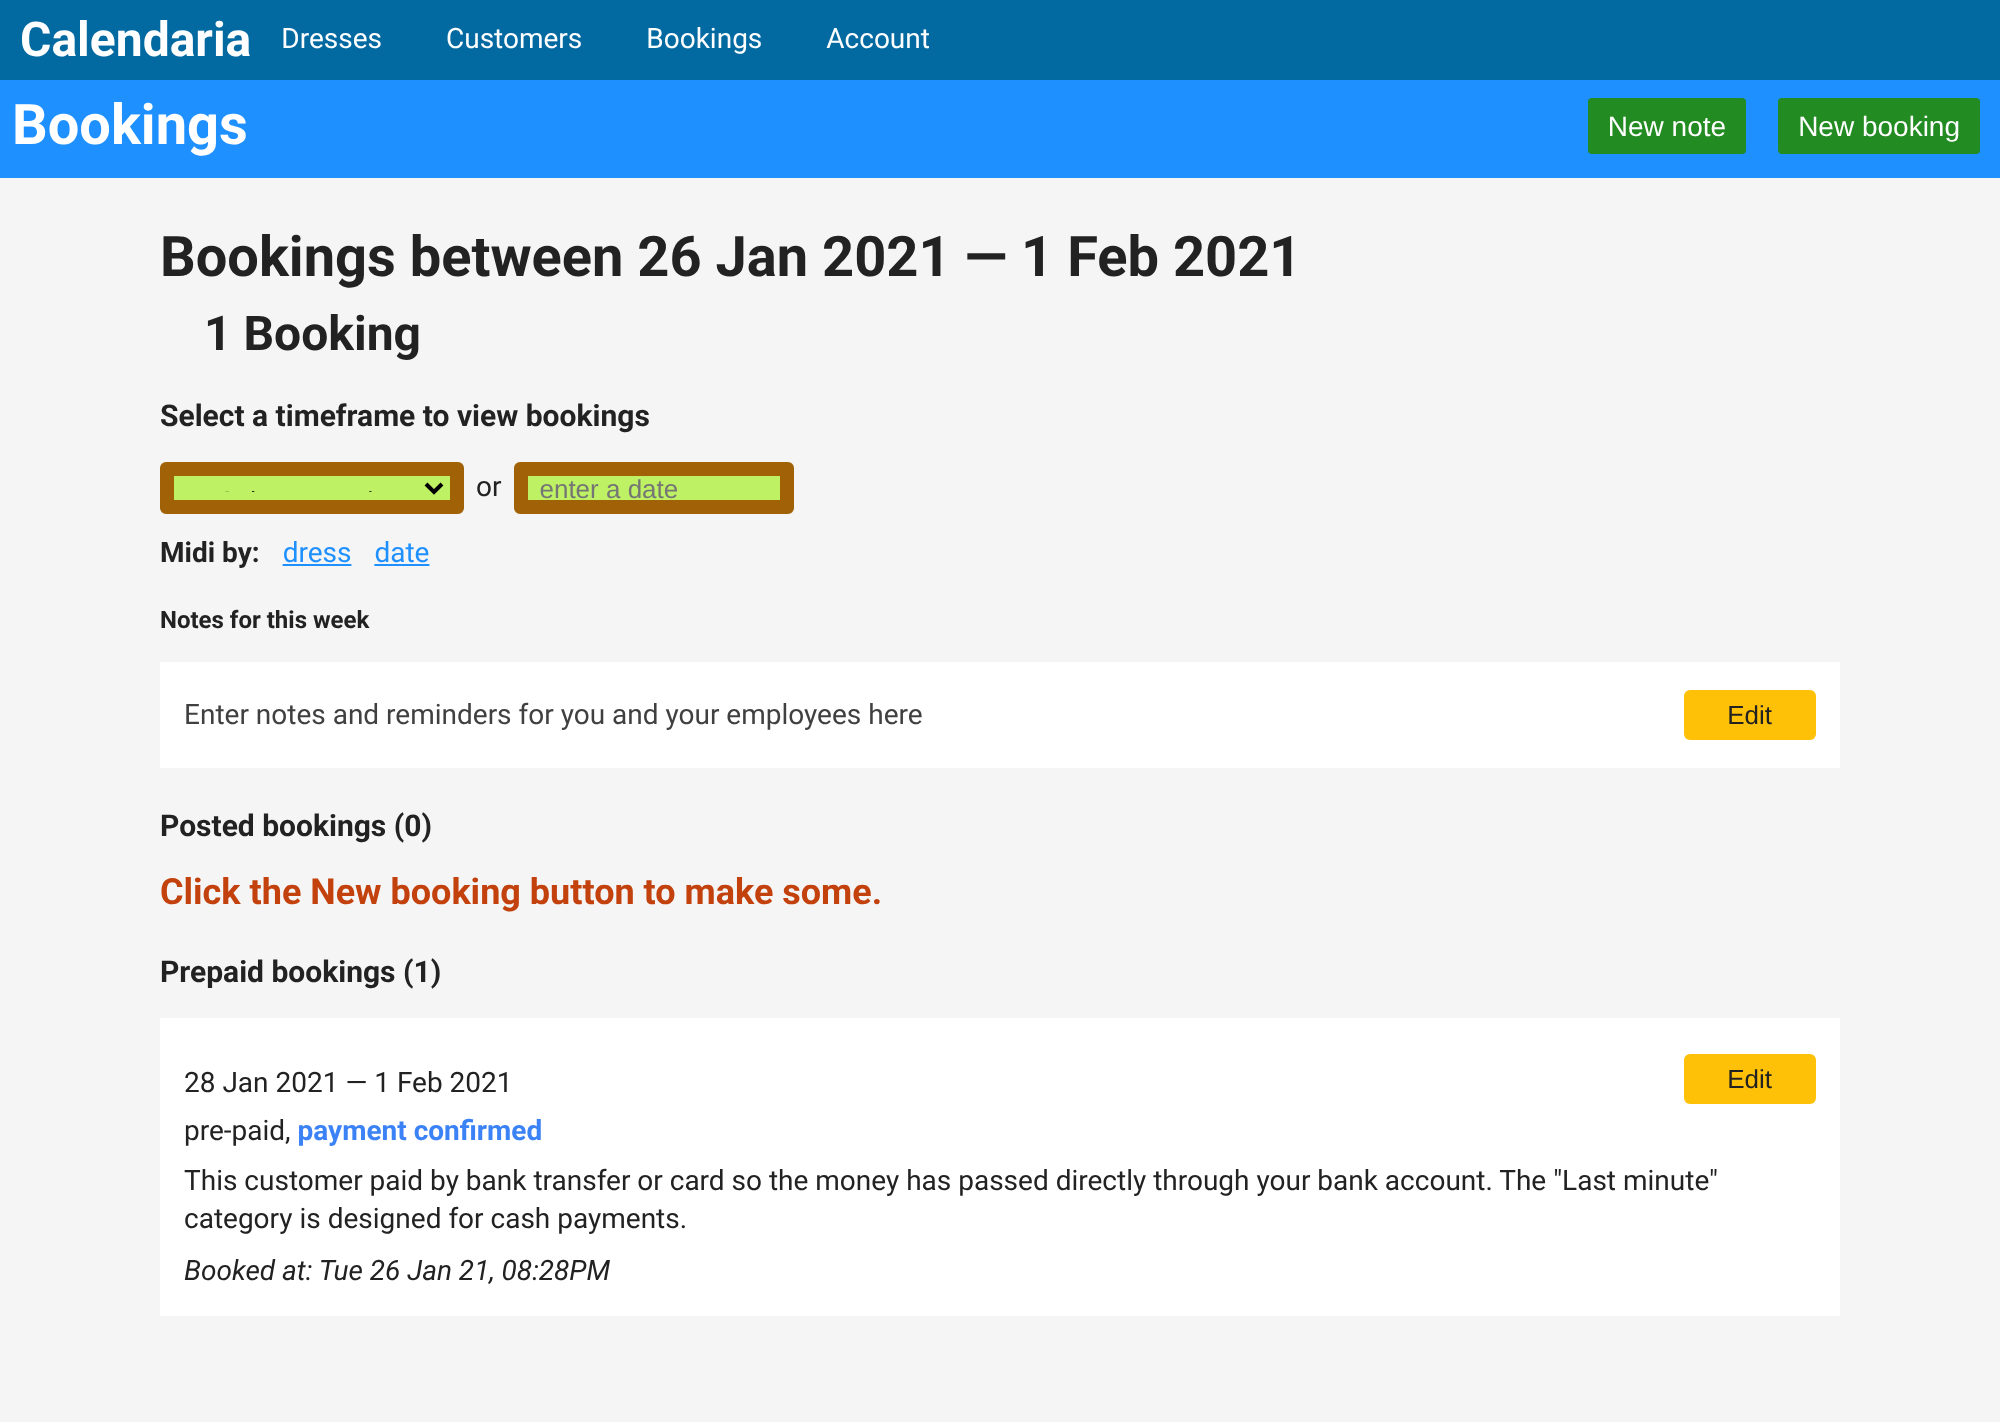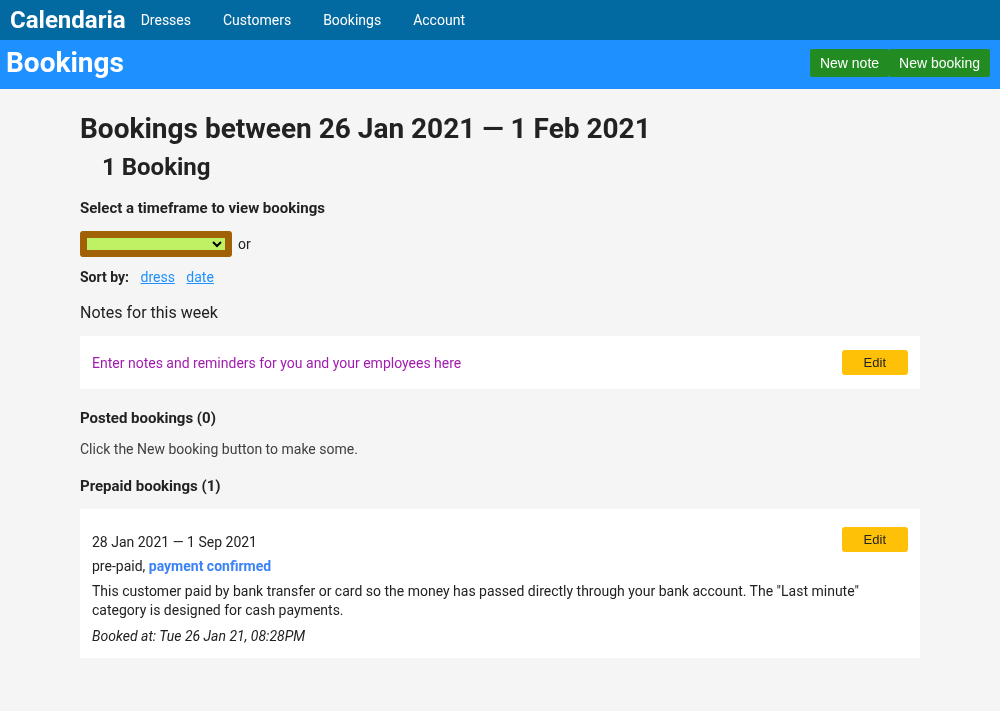--- a/index.html
+++ b/index.html
@@ -3,41 +3,41 @@
   <meta charset="utf-8">
   <style>
     * { margin: 0; padding: 0; box-sizing: border-box; }
     body { font-family: -apple-system, BlinkMacSystemFont, "Segoe UI", Roboto, "Helvetica Neue", Arial, sans-serif; background: #f5f5f5; color: #222; font-size: 14px; }
     .navbar { background: #0369a1; padding: 6px 10px; display: flex; align-items: center; }
     .brand { color: #fff; font-size: 24px; font-weight: bold; margin-right: 15px; }
     .nav-links { display: flex; gap: 32px; }
     .nav-link { color: #fff; text-decoration: none; font-size: 14px; }
     .subheader { background: #1e90ff; padding: 6px 10px 10px 6px; display: flex; justify-content: space-between; align-items: center; }
     .subheader-title { color: #fff; font-size: 28px; font-weight: bold; }
-    .action-buttons { display: flex; gap: 0; }
+    .action-buttons { display: flex; gap: 16px; }
     .btn-green { background: #228B22; color: #fff; border: none; padding: 6px 10px; font-size: 14px; cursor: pointer; border-radius: 2px; }
     .container { max-width: 840px; margin: 0 auto; padding: 15px 0 40px 0; }
     .page-title { font-size: 28px; font-weight: bold; margin-top: 8px; margin-bottom: 8px; }
     .count-title { font-size: 24px; font-weight: bold; margin-left: 22px; margin-bottom: 18px; }
     .section-label { font-size: 15px; font-weight: bold; margin-bottom: 14px; }
     .controls { display: flex; align-items: center; gap: 6px; margin-bottom: 12px; }
     select, input[type=text] { padding: 4px 6px; font-size: 13px; border: 7px solid #a16207; border-radius: 3px; background: #bef264; font-family: Liberation Sans, sans-serif; }
     select { height: 26px; }
     input[type=text] { height: 26px; width: 140px; }
     .or-text { font-size: 14px; }
     .sort-row { font-size: 14px; margin-bottom: 18px; }
     .sort-row b { font-weight: bold; }
     .sort-row a { color: #1e90ff; text-decoration: underline; margin-left: 8px; }
-    .section-header { font-size: 16px; font-weight: normal; margin-top: 4px; margin-bottom: 14px; }
+    .section-header { font-size: 12px; font-weight: bold; margin-top: 4px; margin-bottom: 14px; }
     .notes-card { background: #fff; padding: 14px 12px; display: flex; justify-content: space-between; align-items: center; margin-bottom: 20px; }
-    .notes-text { color: #a21caf; font-size: 14px; }
+    .notes-text { color: #404040; font-size: 14px; }
     .btn-yellow { background: #ffc107; color: #222; border: none; padding: 5px 22px; font-size: 13px; cursor: pointer; border-radius: 3px; }
     .subsection-title { font-size: 15px; font-weight: bold; margin-bottom: 14px; }
     .empty-bold { font-size: 14px; font-weight: bold; margin-bottom: 14px; }
-    .empty-hint { font-size: 14px; color: #404040; margin-bottom: 20px; }
+    .empty-hint { font-size: 18px; color: #c2410c; margin-bottom: 20px; font-weight: bold; }
     .booking-card { background: #fff; padding: 14px 12px; margin-bottom: 20px; }
     .booking-top { display: flex; justify-content: space-between; align-items: flex-start; }
     .booking-title { font-size: 14px; font-weight: bold; }
     .booking-price { font-size: 14px; }
     .booking-dates { font-size: 14px; margin-top: 8px; }
     .pay-line { font-size: 14px; margin-top: 8px; }
     .pay-prefix { }
     .pay-confirmed { color: #3b82f6; font-weight: bold; }
     .booking-desc { font-size: 14px; margin-top: 8px; line-height: 1.35; }
     .booked-at { font-size: 14px; font-style: italic; margin-top: 8px; }
@@ -67,42 +67,43 @@
 <div class="container">
   <h1 class="page-title">Bookings between 26 Jan 2021 — 1 Feb 2021</h1>
   <h2 class="count-title">1 Booking</h2>
 
   <div class="section-label">Select a timeframe to view bookings</div>
   <div class="controls">
     <select>
       <option>-- Select a week --</option>
     </select>
     <span class="or-text">or</span>
+    <input type="text" placeholder="enter a date" style="">
   </div>
   <div class="sort-row">
-    <b>Sort by:</b>
+    <b>Midi by:</b>
     <a href="#">dress</a>
     <a href="#">date</a>
   </div>
 
   <div class="section-header">Notes for this week</div>
   <div class="notes-card">
     <div class="notes-text">Enter notes and reminders for you and your employees here</div>
     <button class="btn-yellow">Edit</button>
   </div>
 
   <div class="subsection-title">Posted bookings (0)</div>
   <div class="empty-hint">Click the New booking button to make some.</div>
 
   <div class="subsection-title">Prepaid bookings (1)</div>
   <div class="booking-card">
     <div class="edit-wrap">
       <button class="btn-yellow">Edit</button>
     </div>
-    <div class="booking-dates" style="margin-top:-18px;">28 Jan 2021 — 1 Sep 2021</div>
+    <div class="booking-dates" style="margin-top:-18px;">28 Jan 2021 — 1 Feb 2021</div>
     <div class="pay-line">
       <span class="pay-prefix">pre-paid, </span><span class="pay-confirmed">payment confirmed</span>
     </div>
     <div class="booking-desc">This customer paid by bank transfer or card so the money has passed directly through your bank account. The "Last minute" category is designed for cash payments.</div>
     <div class="booked-at">Booked at: Tue 26 Jan 21, 08:28PM</div>
   </div>
 
 </div>
 
 </body></html>

